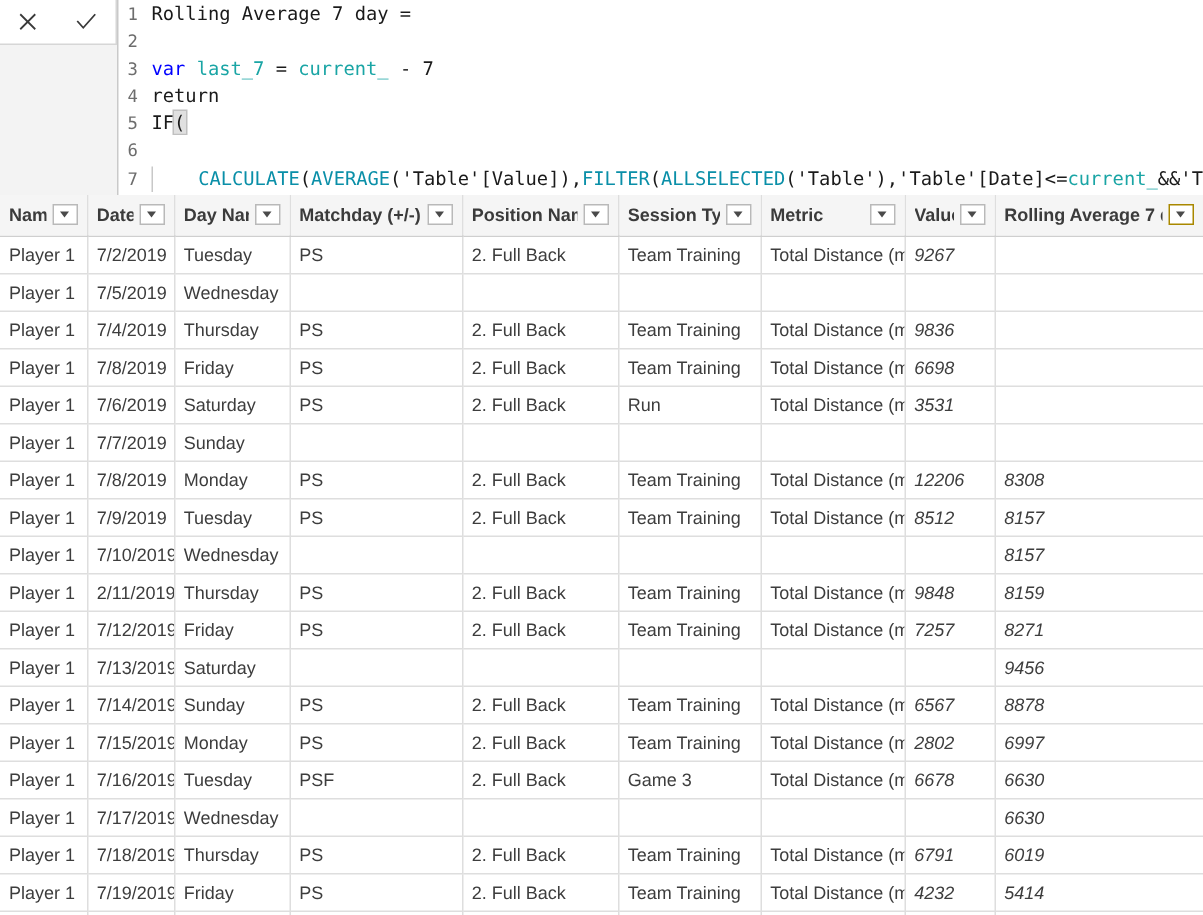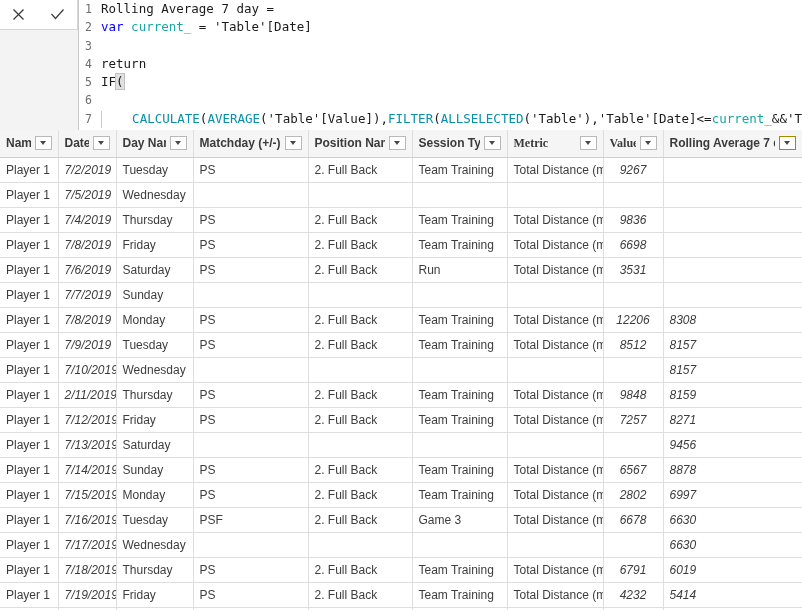--- a/index.html
+++ b/index.html
@@ -53,40 +53,40 @@
   table.data th, table.data td{
     padding:0 6px;box-sizing:border-box;height:25px;
     border-right:1px solid #dedede;border-bottom:1px solid #dedede;
     overflow:hidden;white-space:nowrap;
   }
   table.data thead th{
     height:27px;background:#f5f5f5;color:#3b3b3b;
     font-weight:bold;font-size:12px;border-bottom:1px solid #cfcfcf;
     position:relative;text-align:left;vertical-align:middle;
   }
-  th.numhead{text-align:center;font-family:Liberation Serif, serif;}
+  th.numhead{text-align:center;}
   th .hdr-wrap{display:flex;align-items:center;justify-content:space-between;gap:4px;height:100%;}
   th .hdr-text{overflow:hidden;text-overflow:clip;white-space:nowrap;}
   .filter-btn{
     width:17px;height:14px;min-width:17px;
     border:1px solid #b9b9b9;background:#ffffff;
     display:flex;align-items:center;justify-content:center;
     box-sizing:border-box;
   }
   .filter-btn .caret{
     width:0;height:0;border-left:3.5px solid transparent;border-right:3.5px solid transparent;
     border-top:4px solid #4a4a4a;
   }
   th.measure-col{background:#e8b800;color:#1d1d1d;}
   th.measure-col .filter-btn{background:#ffffff;border-color:#a98800;}
   table.data tbody td{
     font-size:12px;color:#3d3d3d;background:#ffffff;vertical-align:middle;
   }
-  td.italic{font-style:italic;}
-  td.num{text-align:center;font-style:italic;}
+  td.italic{}
+  td.num{text-align:left;font-style:italic;}
   td.measure-cell{background:#e9e9e9;font-style:italic;border-right:none;}
 </style>
 </head>
 <body>
 
 <div class="formula-area">
 
   <div class="formula-left-pane"></div>
 
   <div class="commit-bar">
@@ -105,25 +105,25 @@
 
   <div class="formula-editor">
 
     <div class="code-line">
       <span class="gutter">1</span>
       <span class="code-body"><span class="tok-plain">Rolling Average 7 day =</span></span>
     </div>
 
     <div class="code-line">
       <span class="gutter">2</span>
-      <span class="code-body"><span class="tok-kw">var</span><span class="tok-plain"> </span><span class="tok-var">current_</span><span class="tok-plain"> = 'Table'[Date]</span></span>
     </div>
 
     <div class="code-line">
       <span class="gutter">3</span>
+      <span class="code-body"><span class="tok-kw">var</span><span class="tok-plain"> </span><span class="tok-var">last_7</span><span class="tok-plain"> = </span><span class="tok-var">current_</span><span class="tok-plain"> - 7</span></span>
     </div>
 
     <div class="code-line">
       <span class="gutter">4</span>
       <span class="code-body"><span class="tok-plain">return</span></span>
     </div>
 
     <div class="code-line">
       <span class="gutter">5</span>
       <span class="code-body"><span class="tok-plain">IF</span><span class="tok-plain brace-hl">(</span></span>

